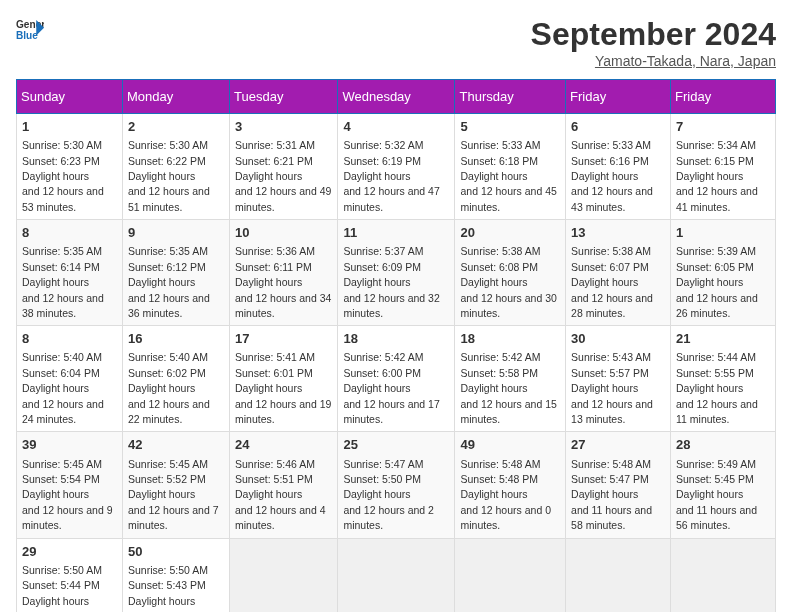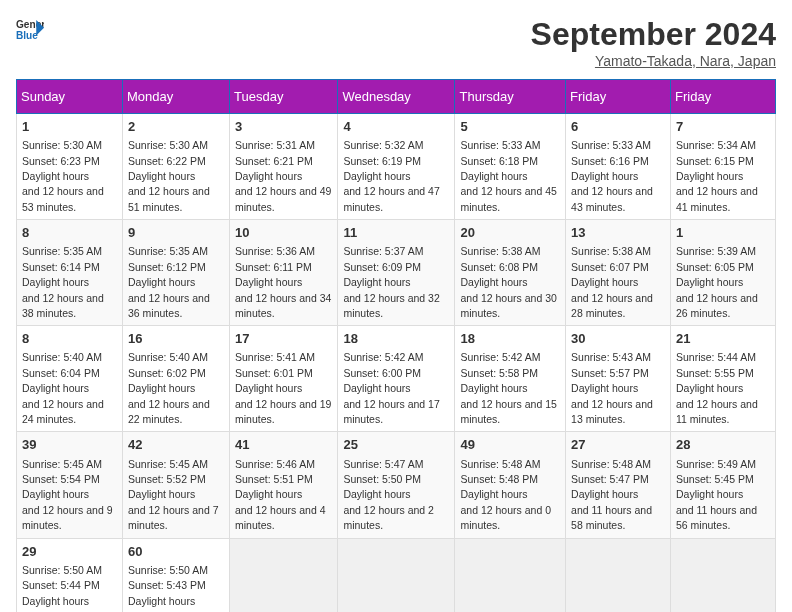--- a/index.html
+++ b/index.html
@@ -130,29 +130,29 @@
         <td><span class="day-num">16</span><span class="day-info">Sunrise: 5:40 AM<br>Sunset: 6:02 PM<br>Daylight hours<br>and 12 hours and 22 minutes.</span></td>
         <td><span class="day-num">17</span><span class="day-info">Sunrise: 5:41 AM<br>Sunset: 6:01 PM<br>Daylight hours<br>and 12 hours and 19 minutes.</span></td>
         <td><span class="day-num">18</span><span class="day-info">Sunrise: 5:42 AM<br>Sunset: 6:00 PM<br>Daylight hours<br>and 12 hours and 17 minutes.</span></td>
         <td><span class="day-num">18</span><span class="day-info">Sunrise: 5:42 AM<br>Sunset: 5:58 PM<br>Daylight hours<br>and 12 hours and 15 minutes.</span></td>
         <td><span class="day-num">30</span><span class="day-info">Sunrise: 5:43 AM<br>Sunset: 5:57 PM<br>Daylight hours<br>and 12 hours and 13 minutes.</span></td>
         <td><span class="day-num">21</span><span class="day-info">Sunrise: 5:44 AM<br>Sunset: 5:55 PM<br>Daylight hours<br>and 12 hours and 11 minutes.</span></td>
       </tr>
       <tr>
         <td><span class="day-num">39</span><span class="day-info">Sunrise: 5:45 AM<br>Sunset: 5:54 PM<br>Daylight hours<br>and 12 hours and 9 minutes.</span></td>
         <td><span class="day-num">42</span><span class="day-info">Sunrise: 5:45 AM<br>Sunset: 5:52 PM<br>Daylight hours<br>and 12 hours and 7 minutes.</span></td>
-        <td><span class="day-num">41</span><span class="day-info">Sunrise: 5:46 AM<br>Sunset: 5:51 PM<br>Daylight hours<br>and 12 hours and 4 minutes.</span></td>
+        <td><span class="day-num">24</span><span class="day-info">Sunrise: 5:46 AM<br>Sunset: 5:51 PM<br>Daylight hours<br>and 12 hours and 4 minutes.</span></td>
         <td><span class="day-num">25</span><span class="day-info">Sunrise: 5:47 AM<br>Sunset: 5:50 PM<br>Daylight hours<br>and 12 hours and 2 minutes.</span></td>
         <td><span class="day-num">49</span><span class="day-info">Sunrise: 5:48 AM<br>Sunset: 5:48 PM<br>Daylight hours<br>and 12 hours and 0 minutes.</span></td>
         <td><span class="day-num">27</span><span class="day-info">Sunrise: 5:48 AM<br>Sunset: 5:47 PM<br>Daylight hours<br>and 11 hours and 58 minutes.</span></td>
         <td><span class="day-num">28</span><span class="day-info">Sunrise: 5:49 AM<br>Sunset: 5:45 PM<br>Daylight hours<br>and 11 hours and 56 minutes.</span></td>
       </tr>
       <tr>
         <td><span class="day-num">29</span><span class="day-info">Sunrise: 5:50 AM<br>Sunset: 5:44 PM<br>Daylight hours<br>and 11 hours and 54 minutes.</span></td>
-        <td><span class="day-num">60</span><span class="day-info">Sunrise: 5:50 AM<br>Sunset: 5:43 PM<br>Daylight hours<br>and 11 hours and 52 minutes.</span></td>
+        <td><span class="day-num">50</span><span class="day-info">Sunrise: 5:50 AM<br>Sunset: 5:43 PM<br>Daylight hours<br>and 11 hours and 52 minutes.</span></td>
         <td class="empty"></td>
         <td class="empty"></td>
         <td class="empty"></td>
         <td class="empty"></td>
         <td class="empty"></td>
       </tr>
     </tbody>
 </table>
 
 </body></html>

